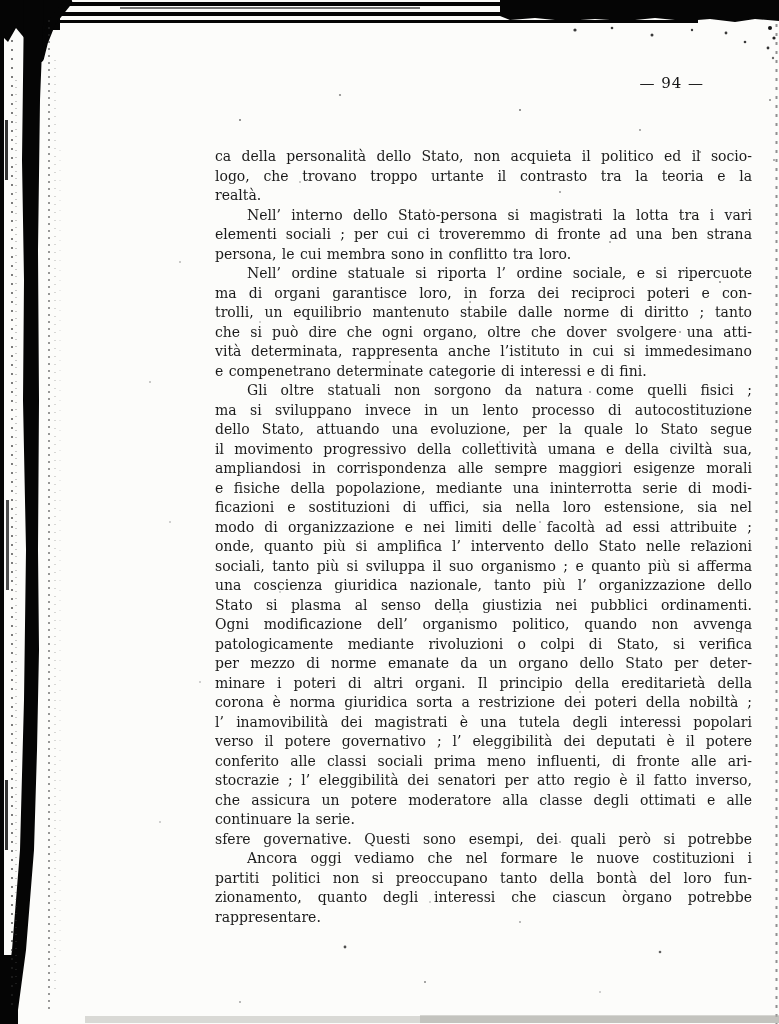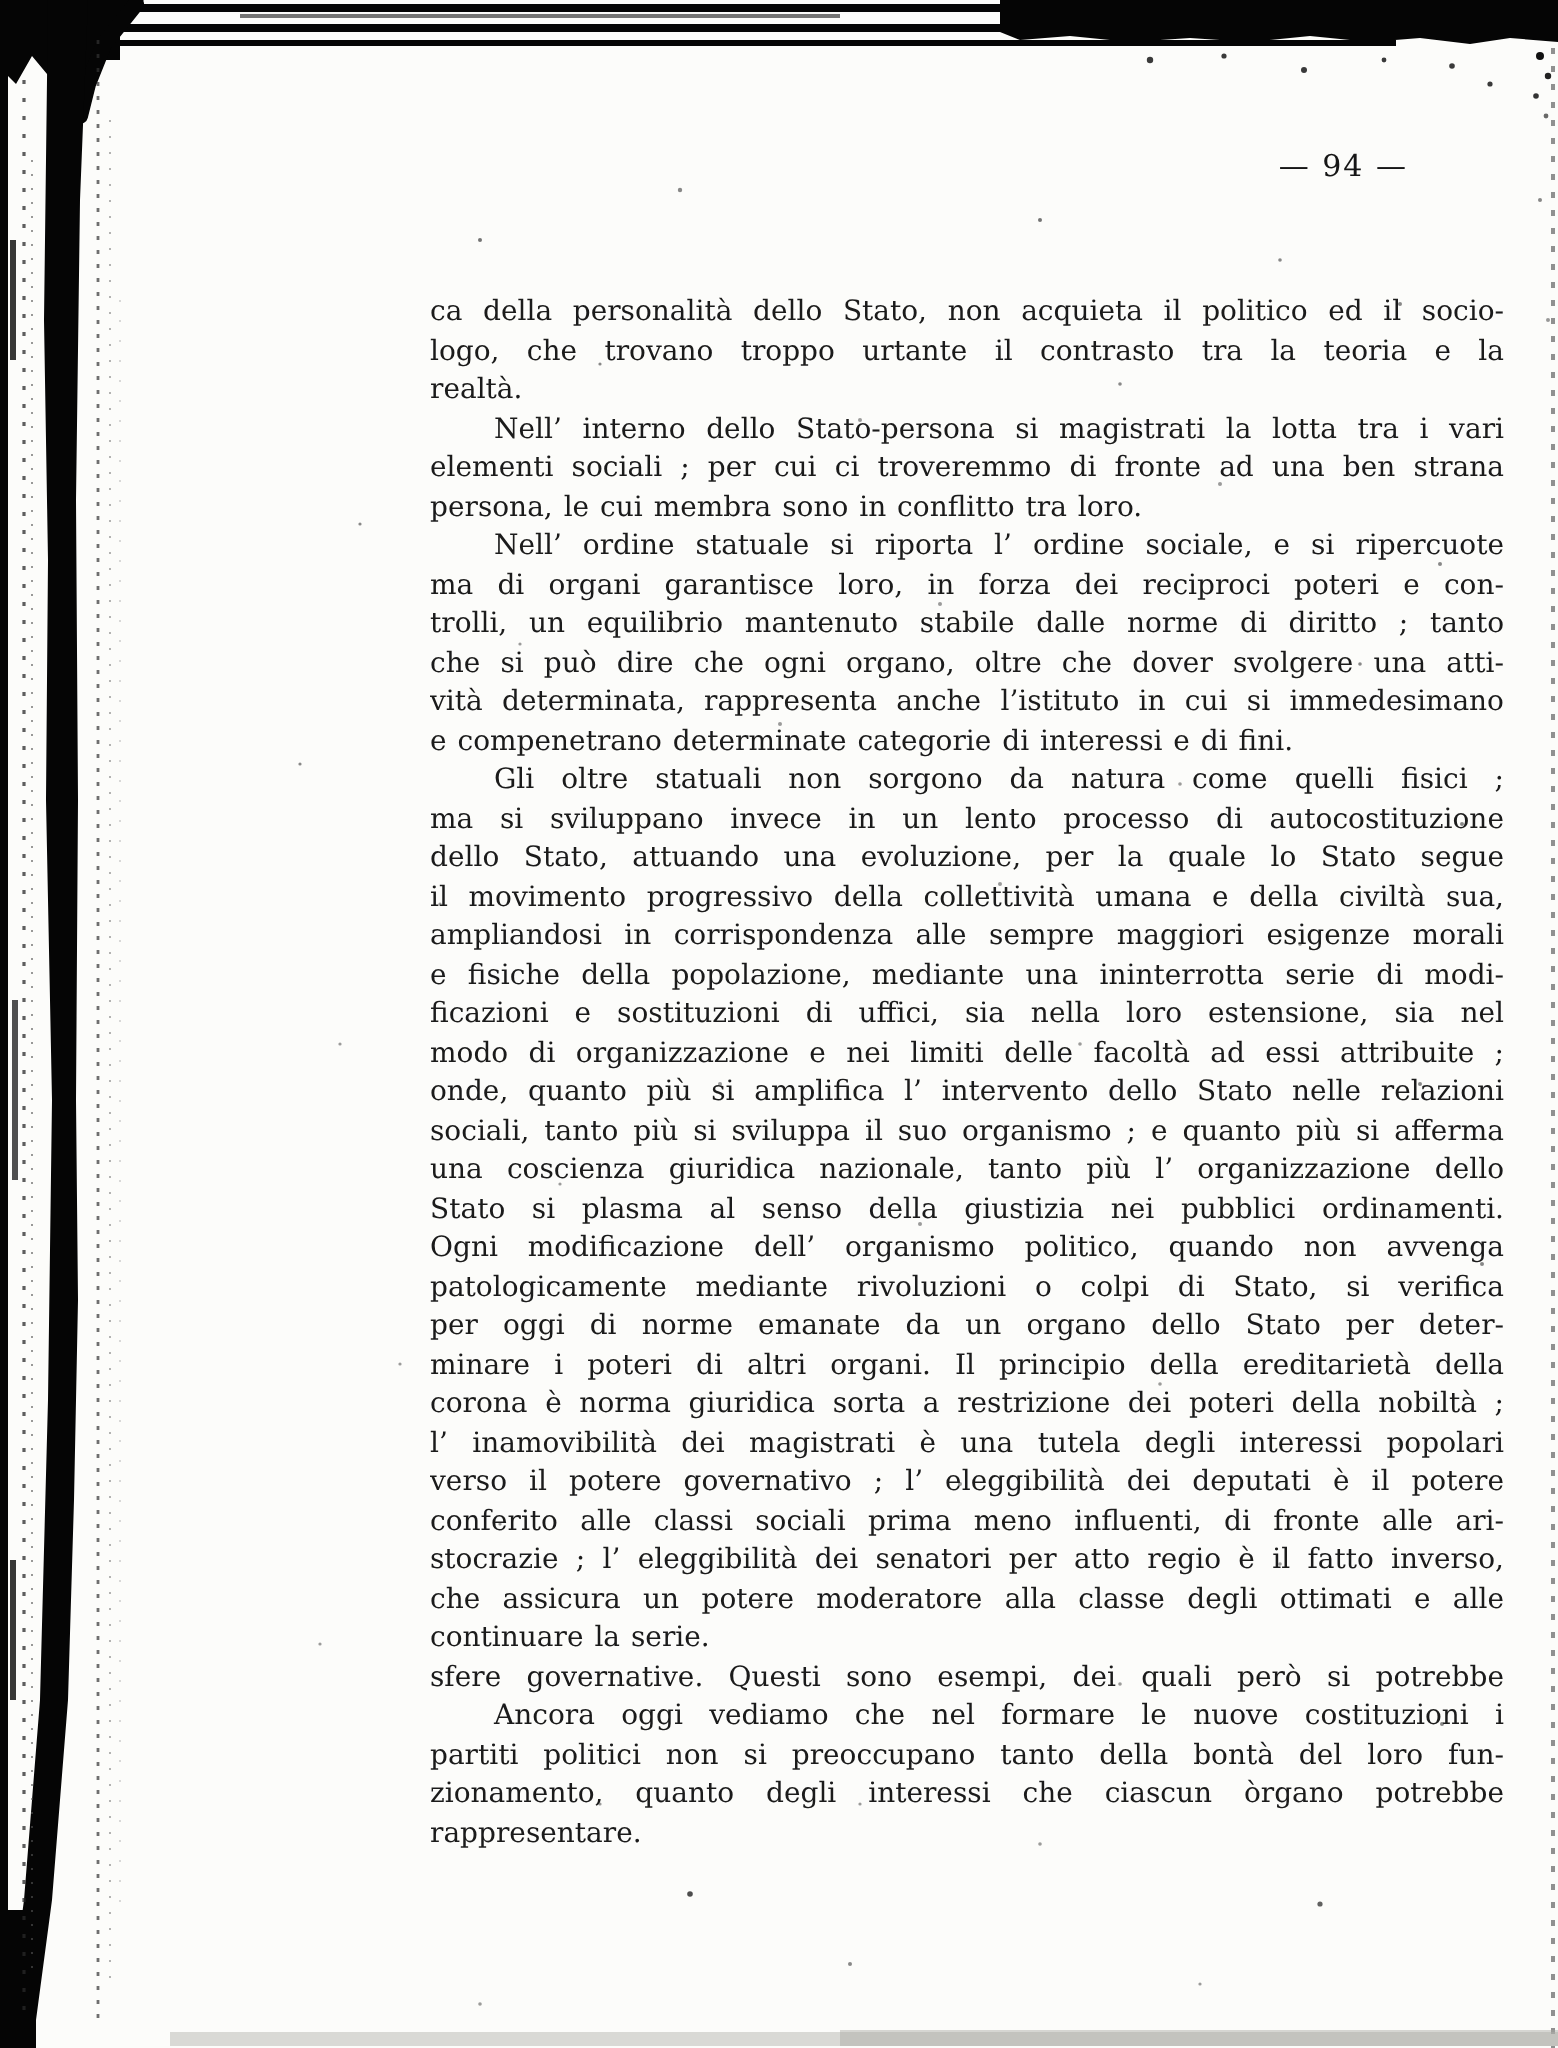--- a/index.html
+++ b/index.html
@@ -85,21 +85,21 @@
       <div class="line">ampliandosi in corrispondenza alle sempre maggiori esigenze morali</div>
       <div class="line">e fisiche della popolazione, mediante una ininterrotta serie di modi-</div>
       <div class="line">ficazioni e sostituzioni di uffici, sia nella loro estensione, sia nel</div>
       <div class="line">modo di organizzazione e nei limiti delle facoltà ad essi attribuite ;</div>
       <div class="line">onde, quanto più si amplifica l’ intervento dello Stato nelle relazioni</div>
       <div class="line">sociali, tanto più si sviluppa il suo organismo ; e quanto più si afferma</div>
       <div class="line">una coscienza giuridica nazionale, tanto più l’ organizzazione dello</div>
       <div class="line">Stato si plasma al senso della giustizia nei pubblici ordinamenti.</div>
       <div class="line">Ogni modificazione dell’ organismo politico, quando non avvenga</div>
       <div class="line">patologicamente mediante rivoluzioni o colpi di Stato, si verifica</div>
-      <div class="line">per oggi di norme emanate da un organo dello Stato per deter-</div>
+      <div class="line">per mezzo di norme emanate da un organo dello Stato per deter-</div>
       <div class="line">minare i poteri di altri organi. Il principio della ereditarietà della</div>
       <div class="line">corona è norma giuridica sorta a restrizione dei poteri della nobiltà ;</div>
       <div class="line">l’ inamovibilità dei magistrati è una tutela degli interessi popolari</div>
       <div class="line">verso il potere governativo ; l’ eleggibilità dei deputati è il potere</div>
       <div class="line">conferito alle classi sociali prima meno influenti, di fronte alle ari-</div>
       <div class="line">stocrazie ; l’ eleggibilità dei senatori per atto regio è il fatto inverso,</div>
       <div class="line">che assicura un potere moderatore alla classe degli ottimati e alle</div>
       <div class="line last">continuare la serie.</div>
       <div class="line">sfere governative. Questi sono esempi, dei quali però si potrebbe</div>
       <div class="line indent">Ancora oggi vediamo che nel formare le nuove costituzioni i</div>

